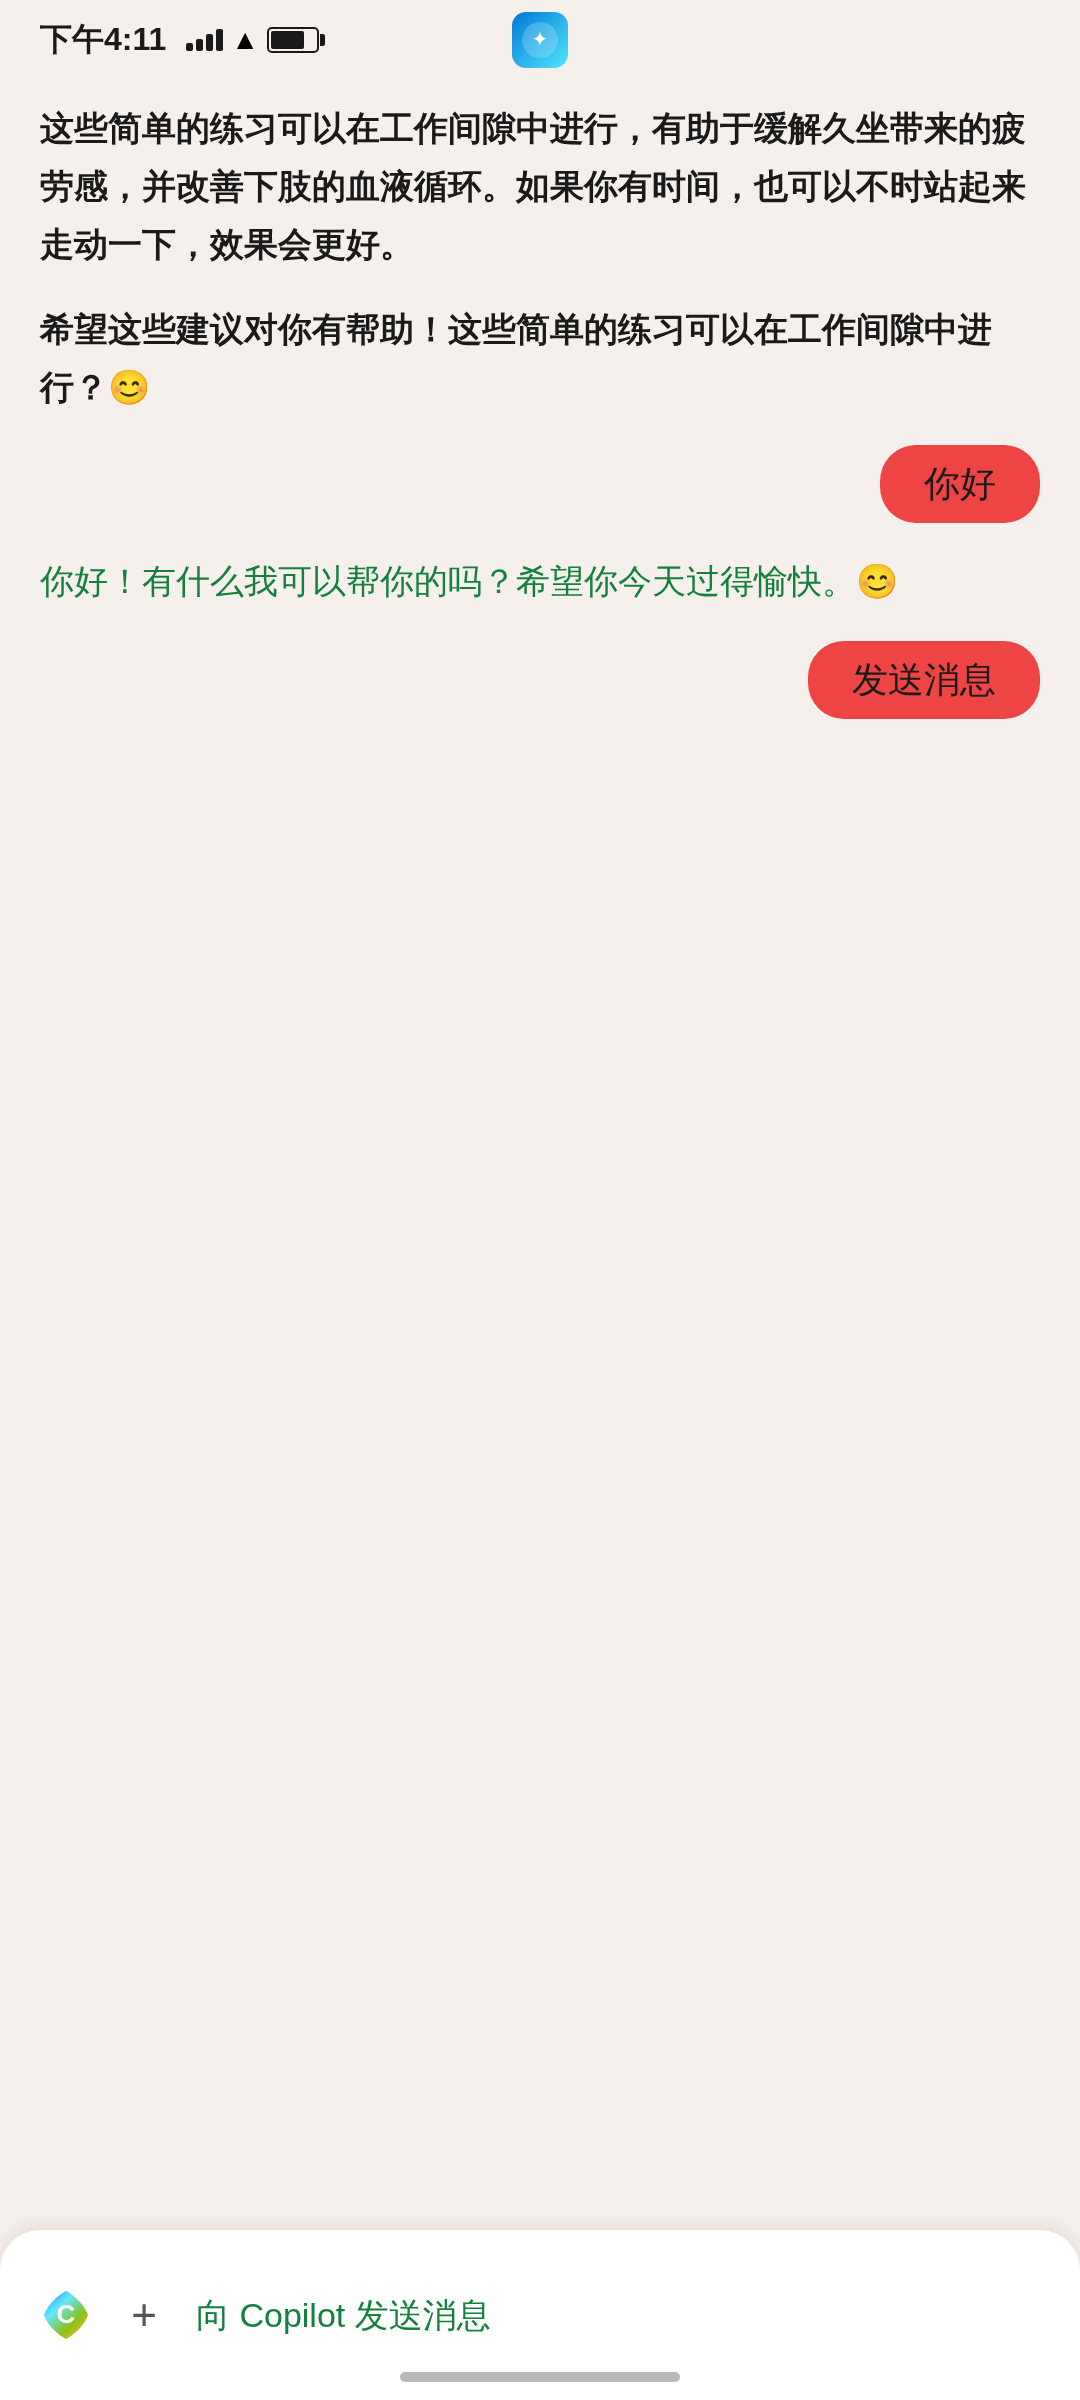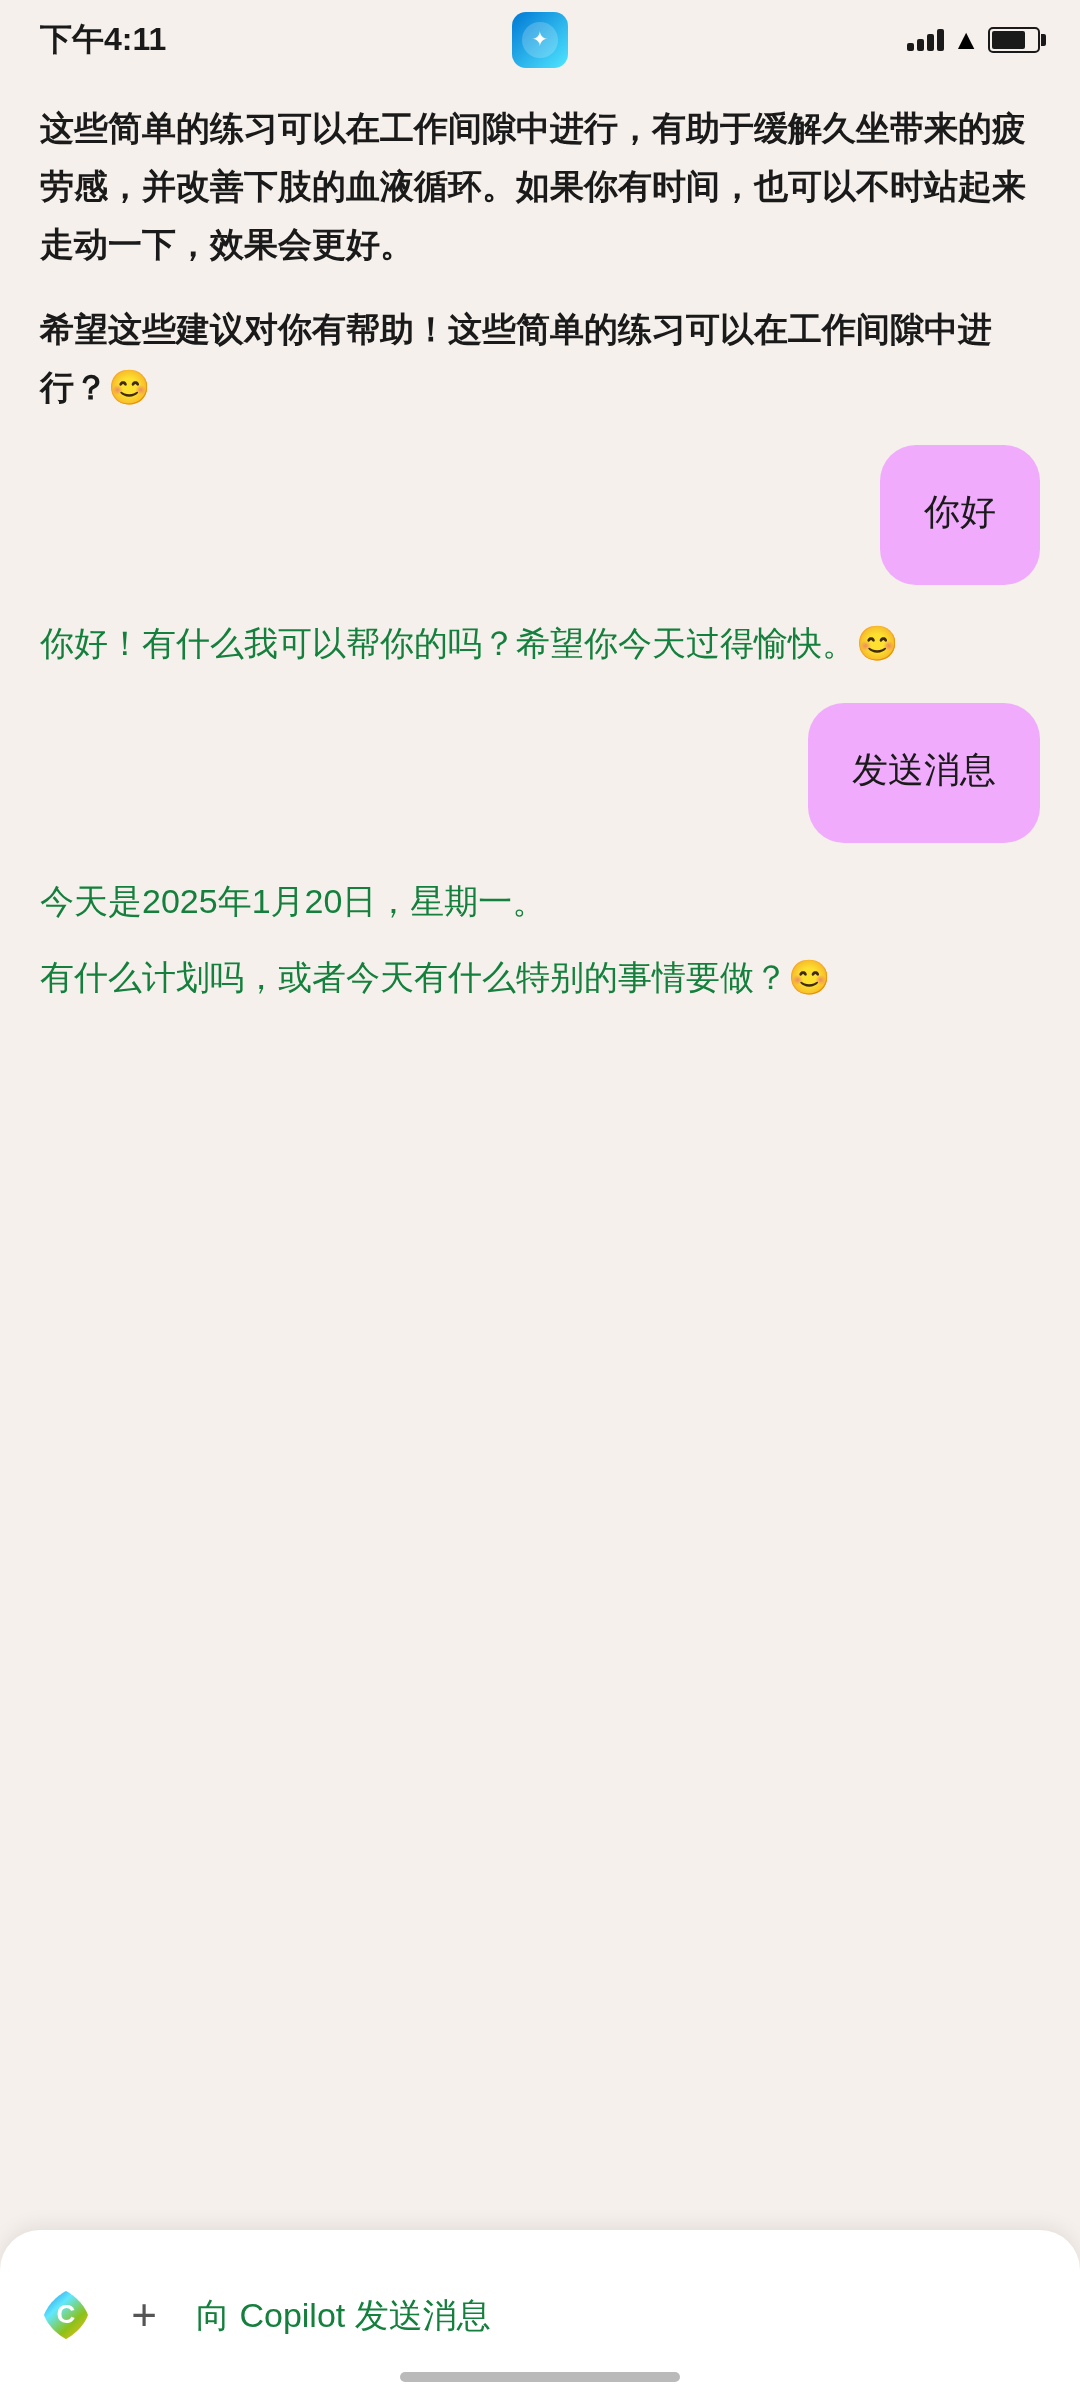--- a/index.html
+++ b/index.html
@@ -20,23 +20,23 @@
 
     
     .status-bar {
       position: absolute;
       top: 0;
       left: 0;
       right: 0;
       height: 80px;
       display: flex;
       align-items: center;
-      justify-content: space-between;
       padding: 0 40px;
       z-index: 10;
+      gap: 20px;
     }
 
     .status-time {
       font-size: 32px;
       font-weight: 600;
       color: #1a1a1a;
     }
 
     .copilot-app-icon {
       width: 56px;
@@ -97,28 +97,27 @@
     }
 
     
     .user-bubble-wrapper {
       display: flex;
       justify-content: flex-end;
       margin-bottom: 30px;
     }
 
     .user-bubble {
-      background-color: #f0abfc;
+      background-color: #ef4444;
       border-radius: 36px;
-      padding: 43px 44px;
+      padding: 12px 44px;
       max-width: 70%;
       font-size: 36px;
       color: #1a1a1a;
       line-height: 1.5;
-      font-family: Liberation Mono, monospace;
     }
 
     
     .ai-response-wrapper {
       margin-bottom: 30px;
     }
 
     .ai-response-text {
       font-size: 34px;
       color: #15803d;
@@ -272,25 +271,20 @@
   </div>
 
   <div class="ai-response-wrapper">
     <p class="ai-response-text">你好！有什么我可以帮你的吗？希望你今天过得愉快。😊</p>
   </div>
 
   <div class="user-bubble-wrapper">
     <div class="user-bubble">发送消息</div>
   </div>
 
-  <div class="ai-response-wrapper">
-    <p class="ai-response-text">今天是2025年1月20日，星期一。</p>
-    <br>
-    <p class="ai-response-text">有什么计划吗，或者今天有什么特别的事情要做？😊</p>
-  </div>
 
 </div>
 
 <div class="input-bar">
 
   <div class="copilot-logo">
     <svg viewBox="0 0 72 72" fill="none" xmlns="http://www.w3.org/2000/svg">
       <rect width="72" height="72" rx="18" fill="white"></rect>
 
       <path d="M36 12 C36 12 20 20 14 36 C20 52 36 60 36 60 C36 60 52 52 58 36 C52 20 36 12 36 12Z" fill="url(#cg1)" opacity="0.9"></path>

